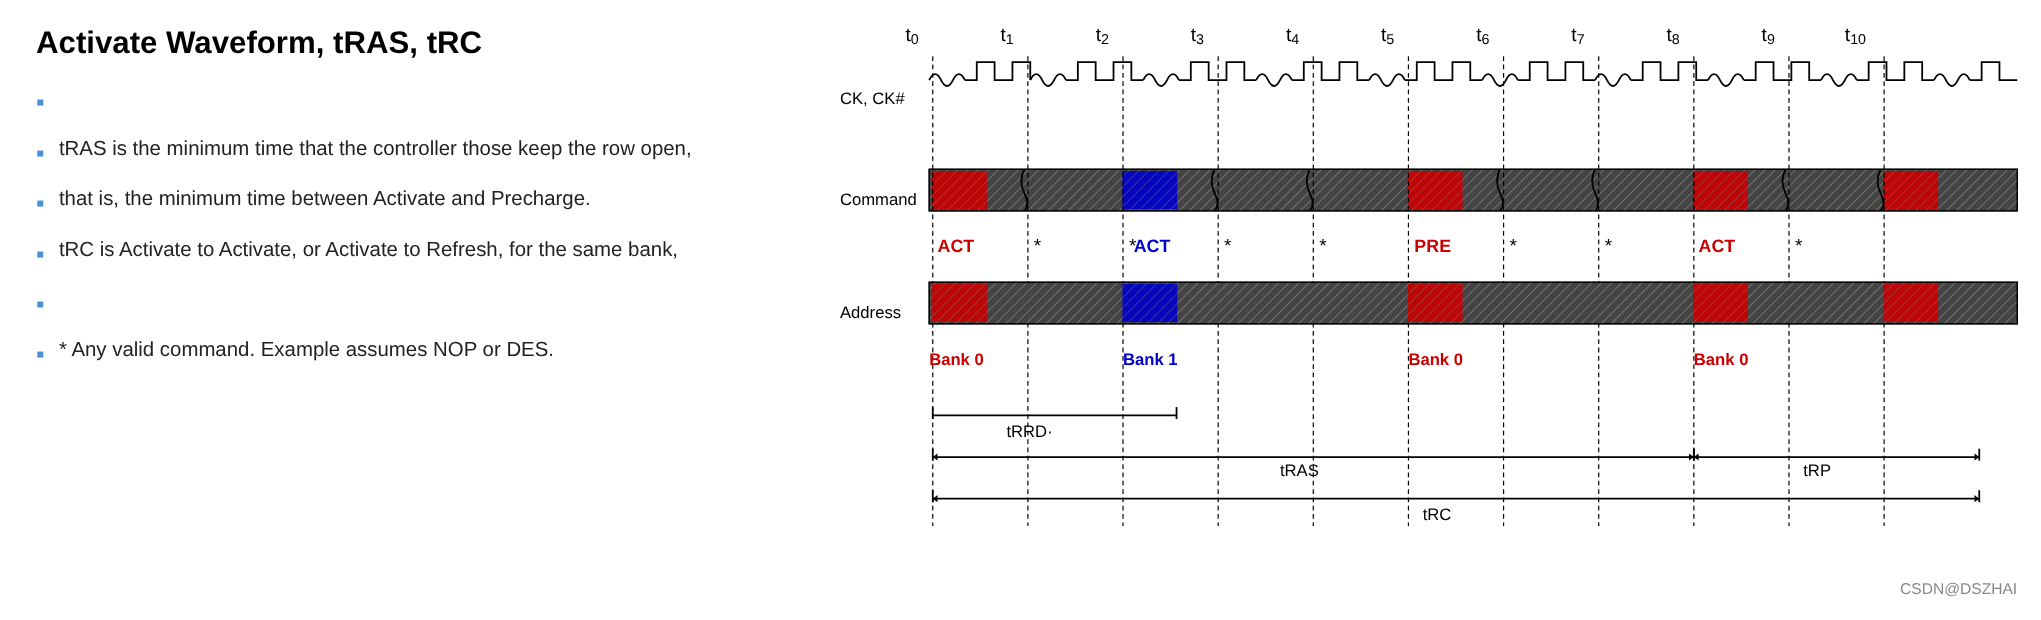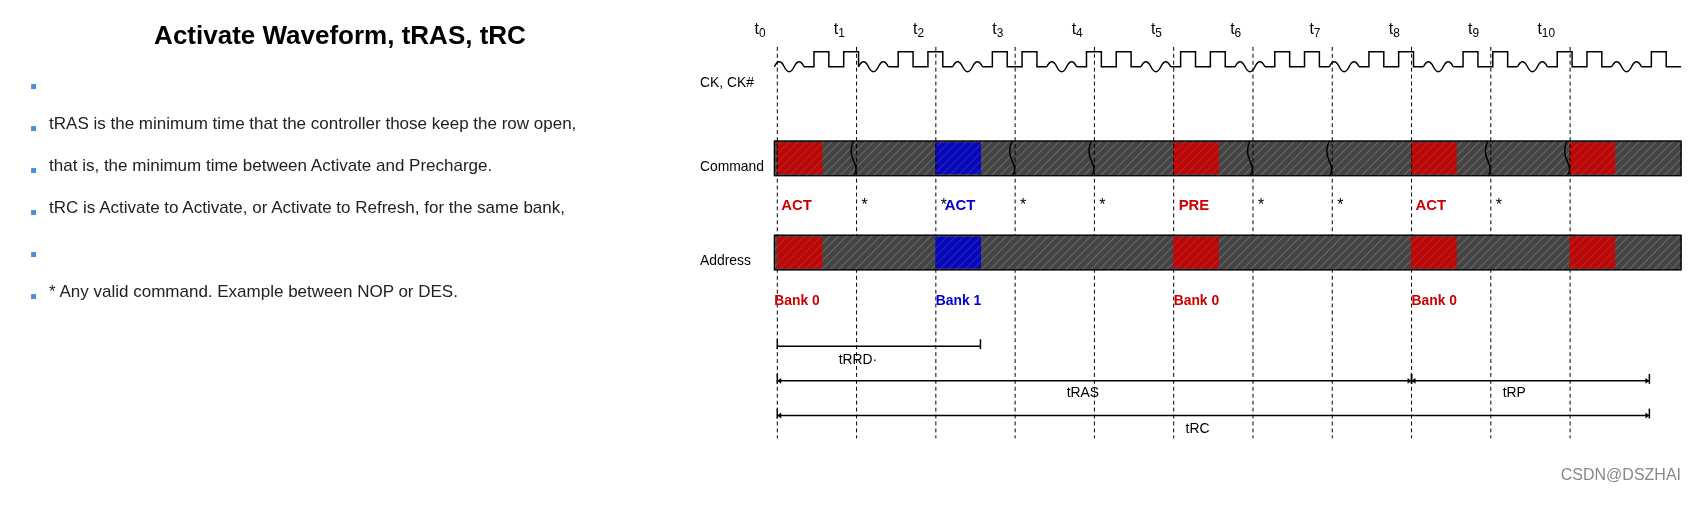--- a/index.html
+++ b/index.html
@@ -8,21 +8,20 @@
       height: 517px;
       background: #fff;
       font-family: Arial, sans-serif;
       overflow: hidden;
       display: flex;
     }
     .left-panel {
       width: 680px;
       padding: 20px 30px;
       flex-shrink: 0;
-      text-align: center;
     }
     .title {
       font-size: 26px;
       font-weight: bold;
       color: #000;
       margin-bottom: 18px;
     }
     .bullet-list {
       list-style: none;
       padding: 0;
@@ -51,23 +50,23 @@
       position: relative;
       width: 100%;
       height: 490px;
     }
     svg.waveform {
       width: 100%;
       height: 100%;
     }
     .watermark {
       position: absolute;
-      bottom: 16px;
+      bottom: 2px;
       right: 10px;
-      font-size: 16px;
+      font-size: 13px;
       color: #888;
     }
   </style>
 </head>
 <body>
 
 <div class="left-panel">
   <h1 class="title">Activate Waveform, tRAS, tRC</h1>
   <ul class="bullet-list">
     <li>
@@ -83,21 +82,21 @@
     </li>
     <li>
       <span class="bullet">▪</span>
       <span>tRC is Activate to Activate, or Activate to Refresh, for the same bank,</span>
     </li>
     <li>
       <span class="bullet">▪</span>
     </li>
     <li>
       <span class="bullet">▪</span>
-      <span>* Any valid command. Example between NOP or DES.</span>
+      <span>* Any valid command. Example assumes NOP or DES.</span>
     </li>
   </ul>
 </div>
 
 <div class="right-panel">
   <div class="waveform-container">
     <svg class="waveform" viewBox="0 0 1000 490" xmlns="http://www.w3.org/2000/svg">
 
       <text x="55" y="22" font-size="16" font-family="Arial" fill="#000">t<tspan font-size="12" baseline-shift="-3">0</tspan></text>
       <text x="135" y="22" font-size="16" font-family="Arial" fill="#000">t<tspan font-size="12" baseline-shift="-3">1</tspan></text>

